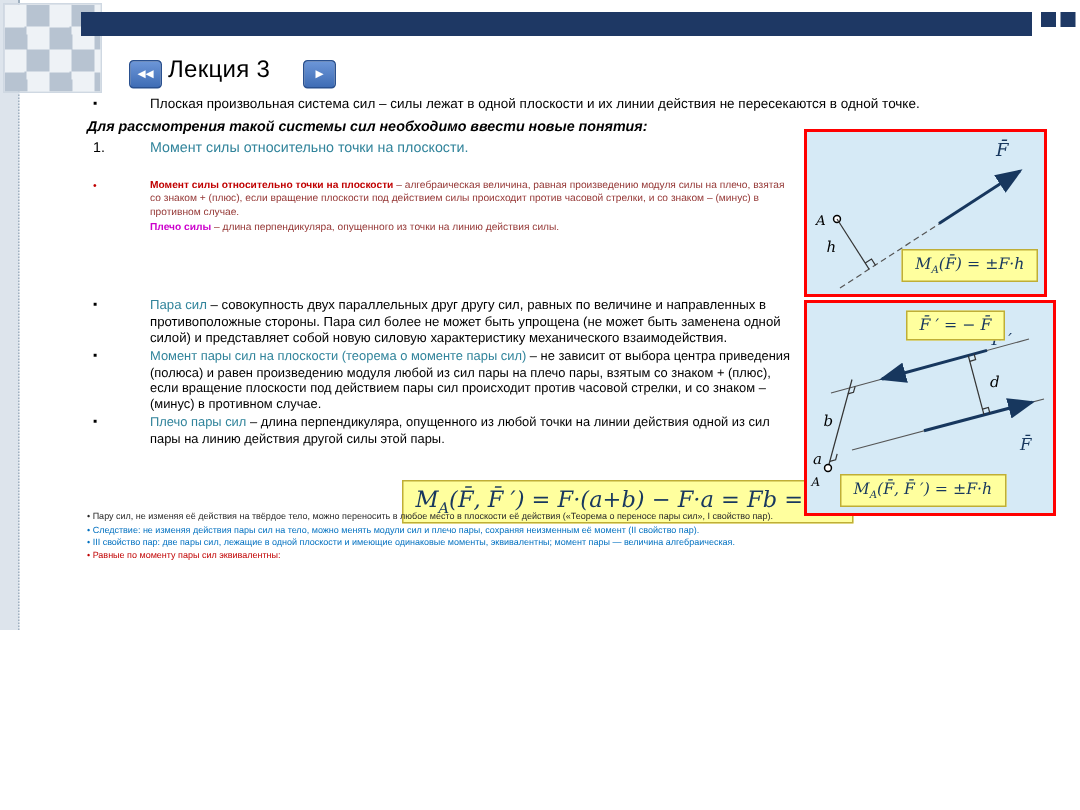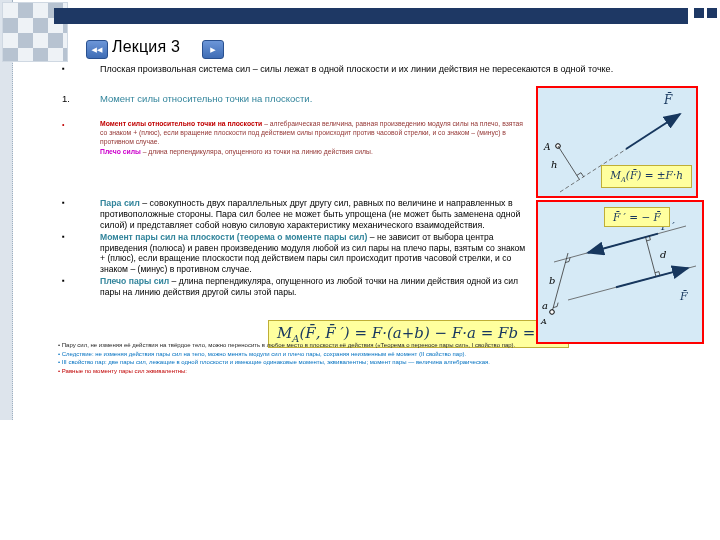--- a/index.html
+++ b/index.html
@@ -33,21 +33,21 @@
   .ilabel{color:#31849b;}
   .rednotes{top:120px;width:470px;font-size:6.8px;line-height:1.3;color:#943634;}
   .rmark{color:#c00000;font-size:7px;}
   .rlead{color:#c00000;font-weight:bold;}
   .mlead{color:#cc00cc;font-weight:bold;}
   .rn2{margin-top:2px;}
 
   .b-p1{top:198px;width:474px;font-size:8.8px;line-height:1.25;}
   .b-p2{top:232px;width:474px;font-size:8.6px;line-height:1.25;}
   .b-p3{top:276px;width:474px;font-size:8.6px;line-height:1.25;}
-  .tlead{color:#31849b;font-weight:bold;}
+  .tlead{color:#31849b;font-weight:normal;}
   .b-indep{top:297px;left:64px;width:462px;font-size:8.8px;line-height:1.22;}
 
   
   .fbox{display:inline-block;background:#ffff9e;border:1px solid #bfae36;color:#17375e;
         font-family:"DejaVu Serif","Liberation Serif",serif;font-style:italic;
         padding:3px 8px;white-space:pre;}
   .fbox sub{font-size:.65em;}
   .f-mid{position:absolute;left:268px;top:320px;font-size:15px;}
   .f-equiv{position:absolute;left:212px;top:414px;font-size:10.5px;}
   .f-zero{position:absolute;left:332px;top:448px;font-size:11px;font-family:Liberation Serif, serif;}
@@ -82,20 +82,21 @@
 
   <div class="navbtn navprev">◀◀</div>
   <div class="title">Лекция 3</div>
   <div class="navbtn navnext">▶</div>
 
   <div class="para b-intro">
     <span class="pmark">▪</span>
     <div class="ptext">Плоская произвольная система сил – силы лежат в одной плоскости и их линии действия не пересекаются в одной точке.</div>
   </div>
 
+  <div class="para b-lead">Для рассмотрения такой системы сил необходимо ввести новые понятия:</div>
 
   <div class="item item1">
     <span class="inum">1.</span><span class="ilabel">Момент силы относительно точки на плоскости.</span>
   </div>
 
   <div class="para rednotes">
     <span class="pmark rmark">•</span>
     <div class="ptext">
       <span class="rlead">Момент силы относительно точки на плоскости</span><span> – алгебраическая величина, равная произведению модуля силы на плечо, взятая со знаком + (плюс), если вращение плоскости под действием силы происходит против часовой стрелки, и со знаком – (минус) в противном случае.</span>
     </div>
@@ -158,20 +159,21 @@
       <text x="4" y="107" font-family="DejaVu Serif, serif" font-style="italic" font-size="10" fill="#000">a</text>
       <text x="11" y="82" font-family="DejaVu Serif, serif" font-style="italic" font-size="10" fill="#000">b</text>
       <line x1="118" y1="74.6" x2="107.5" y2="35" stroke="#333" stroke-width="0.8"></line>
       <polyline points="121.9,73.5 120.9,69.6 117.0,70.7" fill="none" stroke="#333" stroke-width="0.8"></polyline>
       <polyline points="111.4,34.0 112.4,37.8 108.5,38.9" fill="none" stroke="#333" stroke-width="0.8"></polyline>
       <text x="122" y="56" font-family="DejaVu Serif, serif" font-style="italic" font-size="10" fill="#000">d</text>
       <circle cx="14" cy="110" r="2.3" fill="#ffffff" stroke="#000" stroke-width="1"></circle>
       <text x="3" y="122" font-family="DejaVu Serif, serif" font-style="italic" font-size="8" fill="#000">A</text>
     </svg>
     <span class="fbox dfbox d2top">F̄ ′ = − F̄</span>
+    <span class="fbox dfbox d2bot"><span>M</span><sub>A</sub><span>(F̄, F̄ ′) = ±F·h</span></span>
   </div>
 
   <div class="foot">
     <div class="fline fn1">• Пару сил, не изменяя её действия на твёрдое тело, можно переносить в любое место в плоскости её действия («Теорема о переносе пары сил», I свойство пар).</div>
     <div class="fline fn2">• Следствие: не изменяя действия пары сил на тело, можно менять модули сил и плечо пары, сохраняя неизменным её момент (II свойство пар).</div>
     <div class="fline fn3">• III свойство пар: две пары сил, лежащие в одной плоскости и имеющие одинаковые моменты, эквивалентны; момент пары — величина алгебраическая.</div>
     <div class="fline fn4">• Равные по моменту пары сил эквивалентны:</div>
   </div>
 
   <span class="fbox f-zero"><span>M = ΣM</span><sub>i</sub><span> = 0</span></span>

